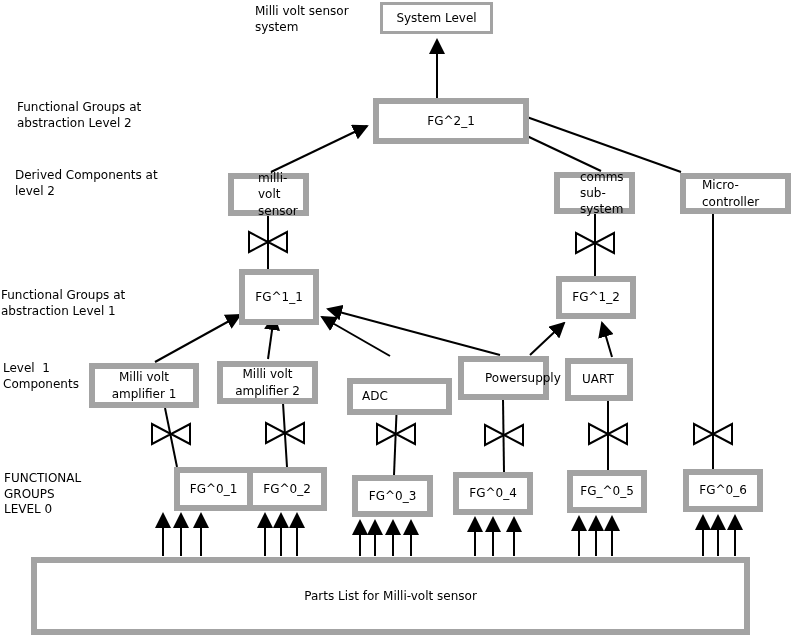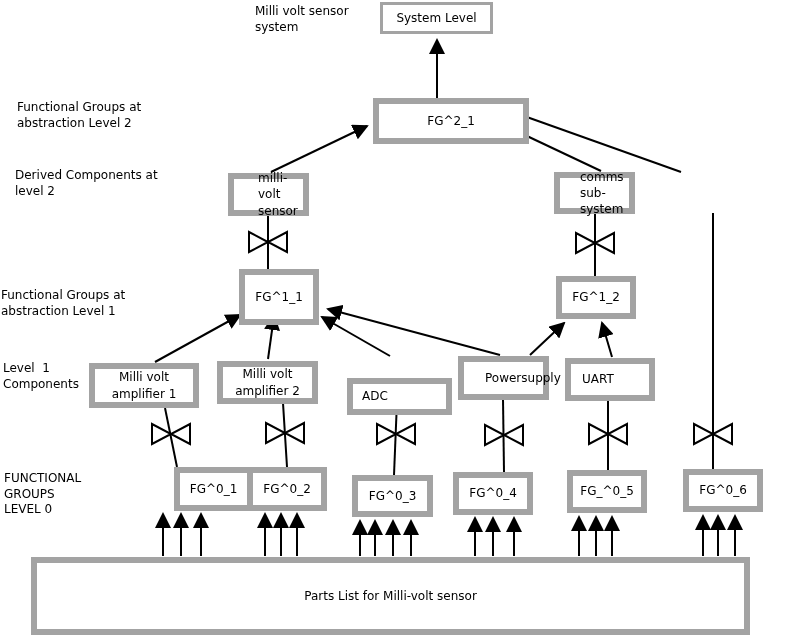--- a/index.html
+++ b/index.html
@@ -146,29 +146,31 @@
   <div class="side-label" style="left:4px; top:471px;">FUNCTIONAL
 GROUPS
 LEVEL 0</div>
 
   <div class="node thick" style="left:380px; top:2px; width:113px; height:32px;">System Level</div>
   <div class="node" style="left:373px; top:98px; width:156px; height:46px;">FG^2_1</div>
   <div class="node left-text" style="left:228px; top:173px; width:81px; height:43px; padding-left:24px;">milli-volt
 sensor</div>
   <div class="node left-text" style="left:554px; top:172px; width:81px; height:42px; padding-left:20px;">comms
 sub-system</div>
+  <div class="node left-text" style="left:680px; top:173px; width:111px; height:41px; padding-left:16px;">Micro-
+controller</div>
   <div class="node" style="left:239px; top:269px; width:80px; height:56px;">FG^1_1</div>
   <div class="node" style="left:556px; top:276px; width:80px; height:43px;">FG^1_2</div>
   <div class="node" style="left:89px; top:363px; width:110px; height:45px;">Milli volt
 amplifier 1</div>
   <div class="node" style="left:217px; top:361px; width:101px; height:43px;">Milli volt
 amplifier 2</div>
   <div class="node left-text" style="left:347px; top:378px; width:105px; height:37px; padding-left:9px;">ADC</div>
   <div class="node left-text" style="left:458px; top:356px; width:91px; height:44px; padding-left:21px;">Powersupply</div>
-  <div class="node left-text" style="left:565px; top:358px; width:90px; height:43px; padding-left:11px;">UART</div>
+  <div class="node left-text" style="left:565px; top:358px; width:68px; height:43px; padding-left:11px;">UART</div>
   <div class="node" style="left:140px; top:467px; width:79px; height:44px;margin-left:34px;">FG^0_1</div>
   <div class="node" style="left:247px; top:467px; width:80px; height:44px;">FG^0_2</div>
   <div class="node" style="left:352px; top:475px; width:81px; height:42px;">FG^0_3</div>
   <div class="node" style="left:453px; top:472px; width:80px; height:43px;">FG^0_4</div>
   <div class="node" style="left:567px; top:470px; width:80px; height:43px;">FG_^0_5</div>
   <div class="node" style="left:683px; top:469px; width:80px; height:43px;">FG^0_6</div>
   <div class="node" style="left:31px; top:557px; width:719px; height:78px;">Parts List for Milli-volt sensor</div>
 
 </div>
 

